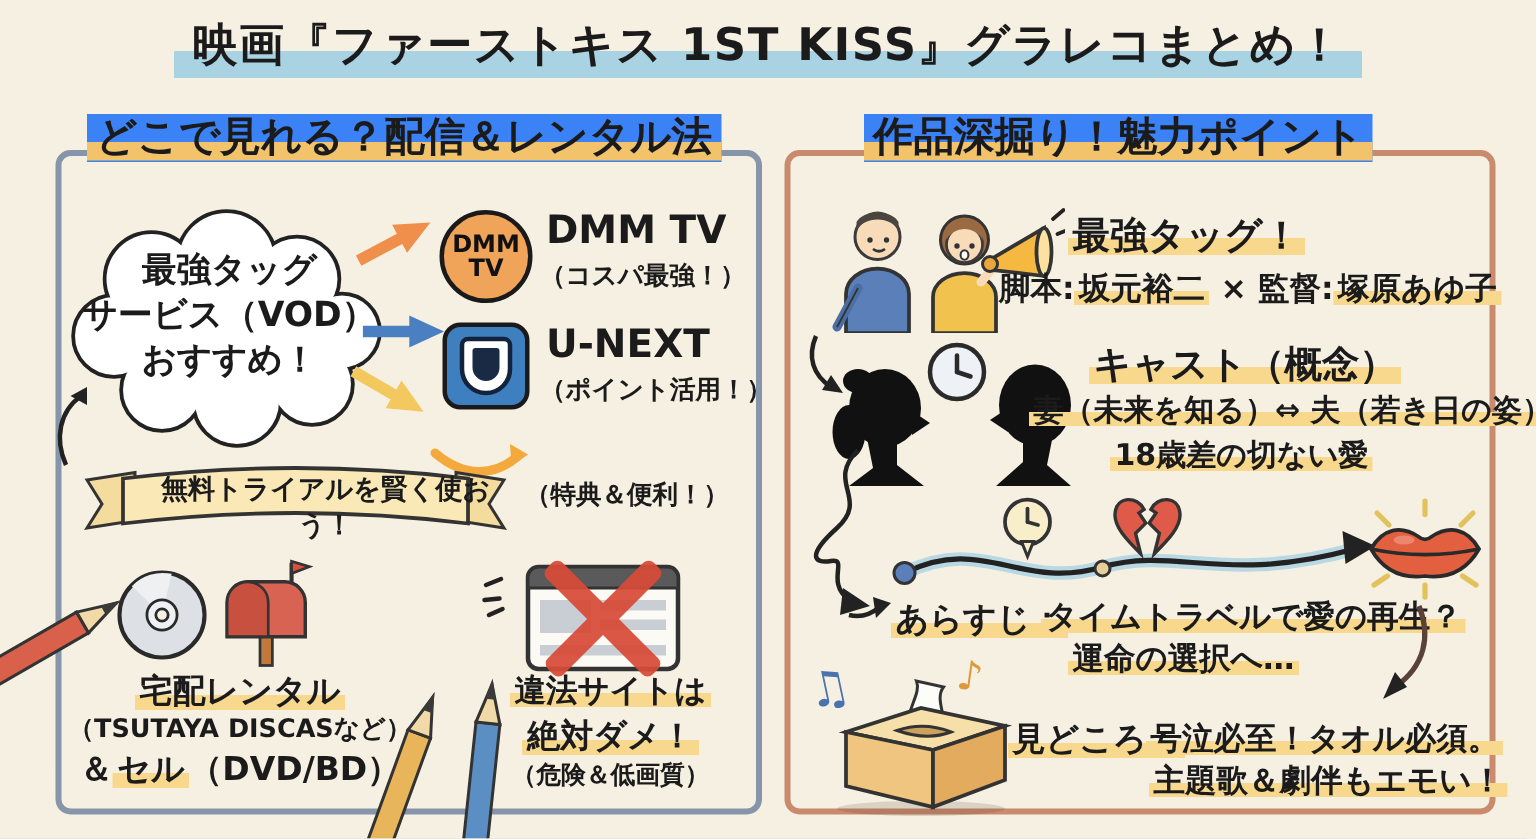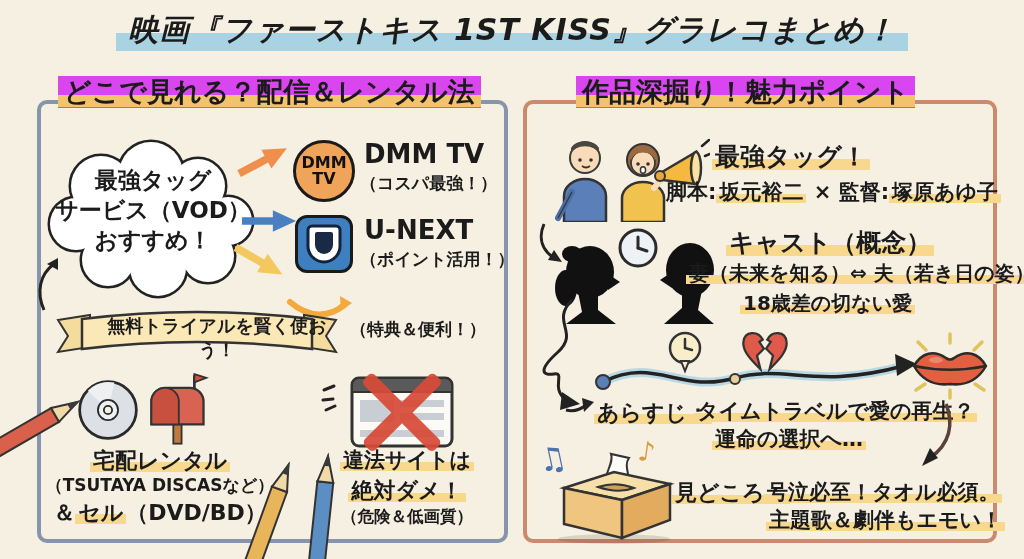--- a/index.html
+++ b/index.html
@@ -5,26 +5,26 @@
   * { margin:0; padding:0; box-sizing:border-box; }
   html,body { background:#e9e4d6; }
   .page {
     position:relative; width:1024px; height:559px; overflow:hidden;
     background:#f6f0e2; color:#1b1b1b;
     font-family:"DejaVu Sans", sans-serif; font-weight:700;
   }
   .abs { position:absolute; }
   .hl  { background:linear-gradient(transparent 58%, #f8d88c 58%, #f8d88c 97%, transparent 97%); padding:0 3px; }
   .hl-head { background:linear-gradient(transparent 60%, #f2c36b 60%); padding:0 6px; }
-  .hl-blue { background:linear-gradient(transparent 54%, #a9d3e3 54%); padding:0 12px 4px 12px;font-style:italic; }
+  .hl-blue { background:linear-gradient(transparent 54%, #a9d3e3 54%); padding:0 12px 4px 12px; }
   .title { left:0; right:0; top:10px; text-align:center; font-size:30px; font-weight:800; letter-spacing:1px; }
   .panel { border-radius:10px; }
   .panel.left  { left:37px; top:100px; width:471px; height:443px; border:4px solid #8795ab; }
   .panel.right { left:523px; top:100px; width:474px; height:443px; border:4px solid #ca8a6e; }
-  .panel-head { font-size:27px; font-weight:800; background:#d946ef; line-height:1.2; }
+  .panel-head { font-size:27px; font-weight:800; background:#3b82f6; line-height:1.2; }
   .cloud-text { text-align:center; font-size:23px; line-height:1.3; font-weight:800; }
   .svc-name { font-size:26px; font-weight:800; line-height:1.12;text-align:center; }
   .svc-note { font-size:17px; font-weight:700; }
   .center { text-align:center; }
   .dmm-badge { width:62px; height:62px; border-radius:50%; background:#f0a45a; border:3px solid #1a1a1a;
     display:flex; flex-direction:column; align-items:center; justify-content:center; line-height:1; }
   .dmm-badge span { font-size:16px; font-weight:800; color:#111; letter-spacing:0; }
   .unext-badge { width:58px; height:58px; border-radius:12px; background:#3e7fc0; border:3px solid #1a1a1a;
     display:flex; align-items:center; justify-content:center; }
 </style>

